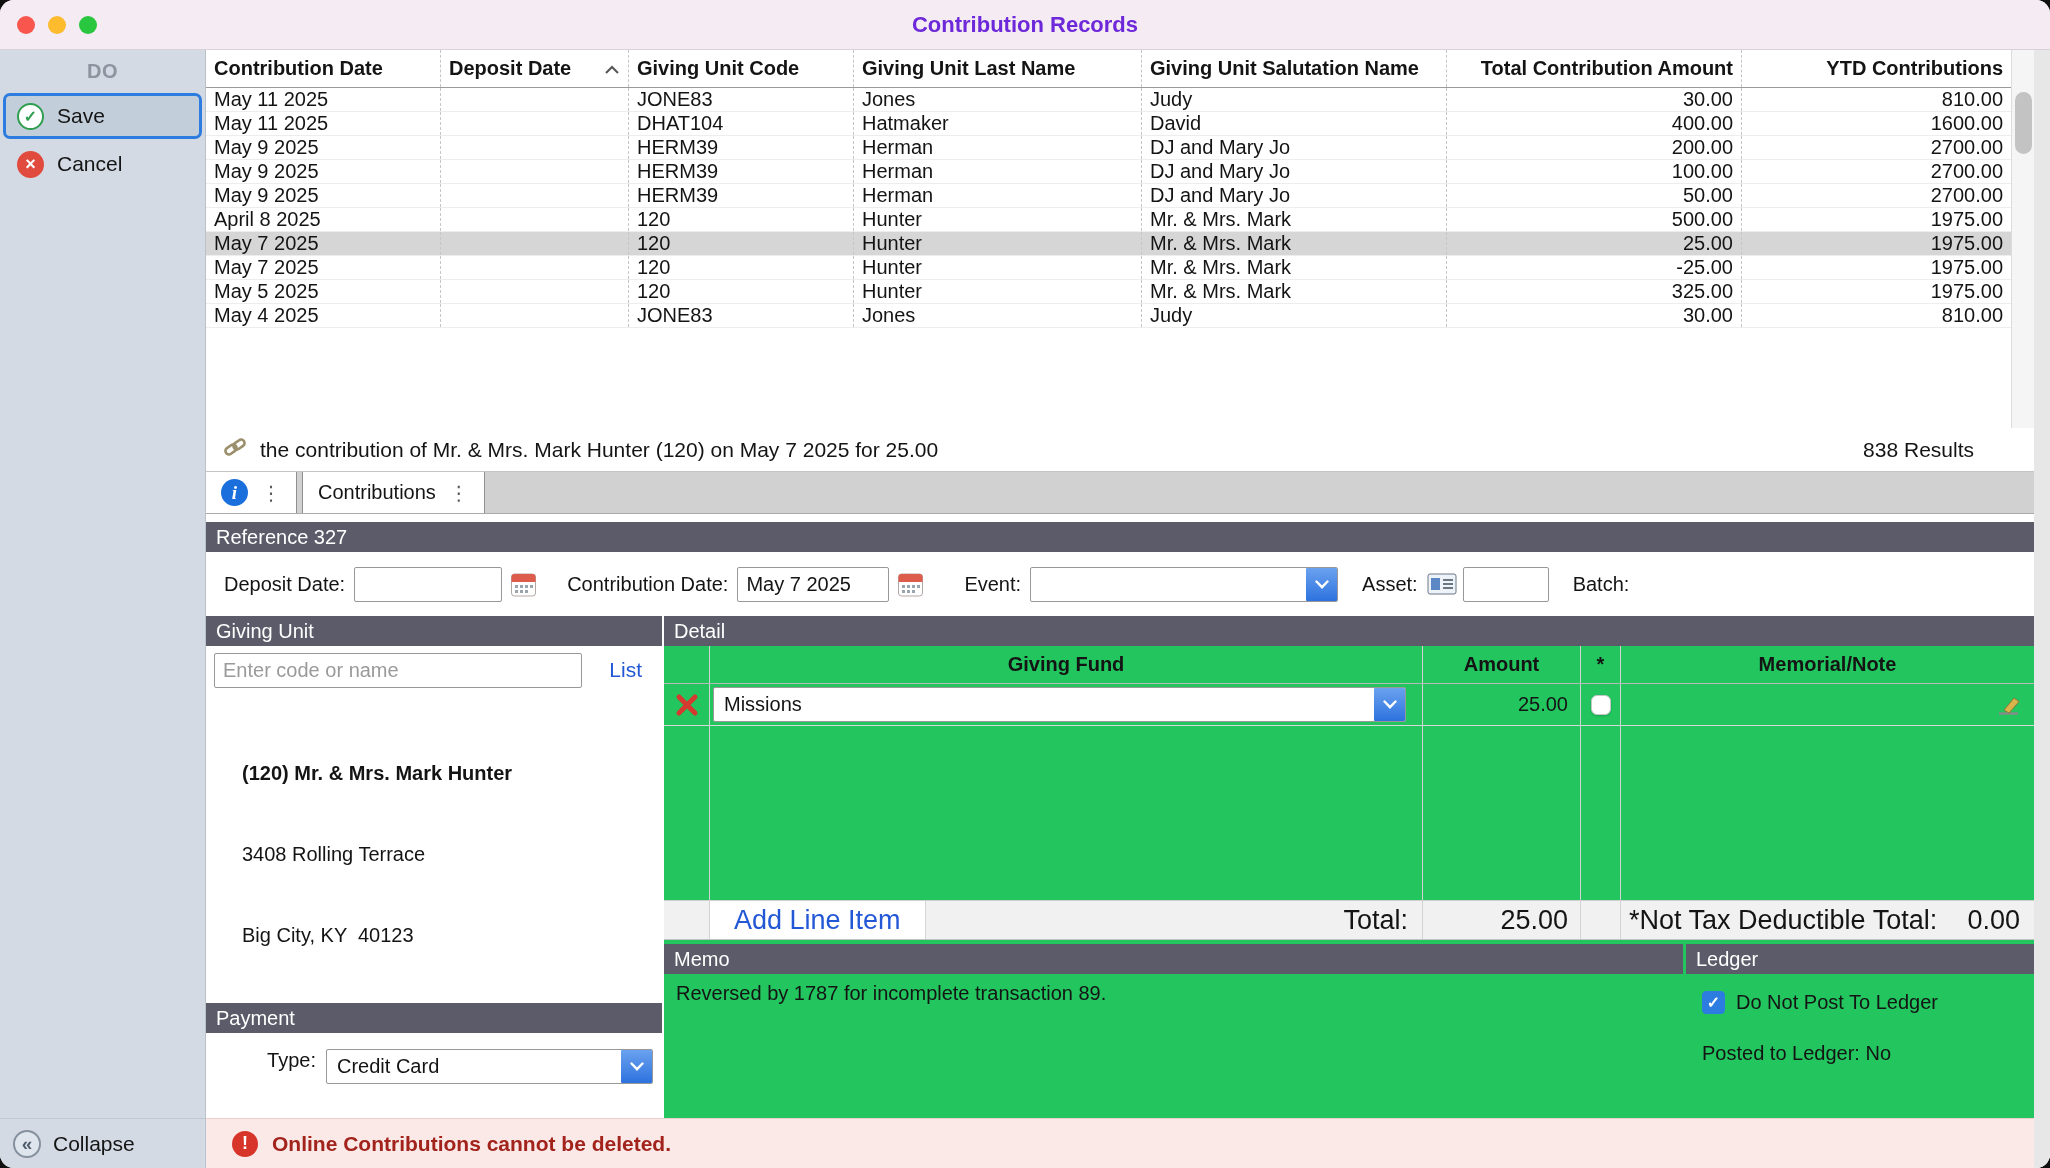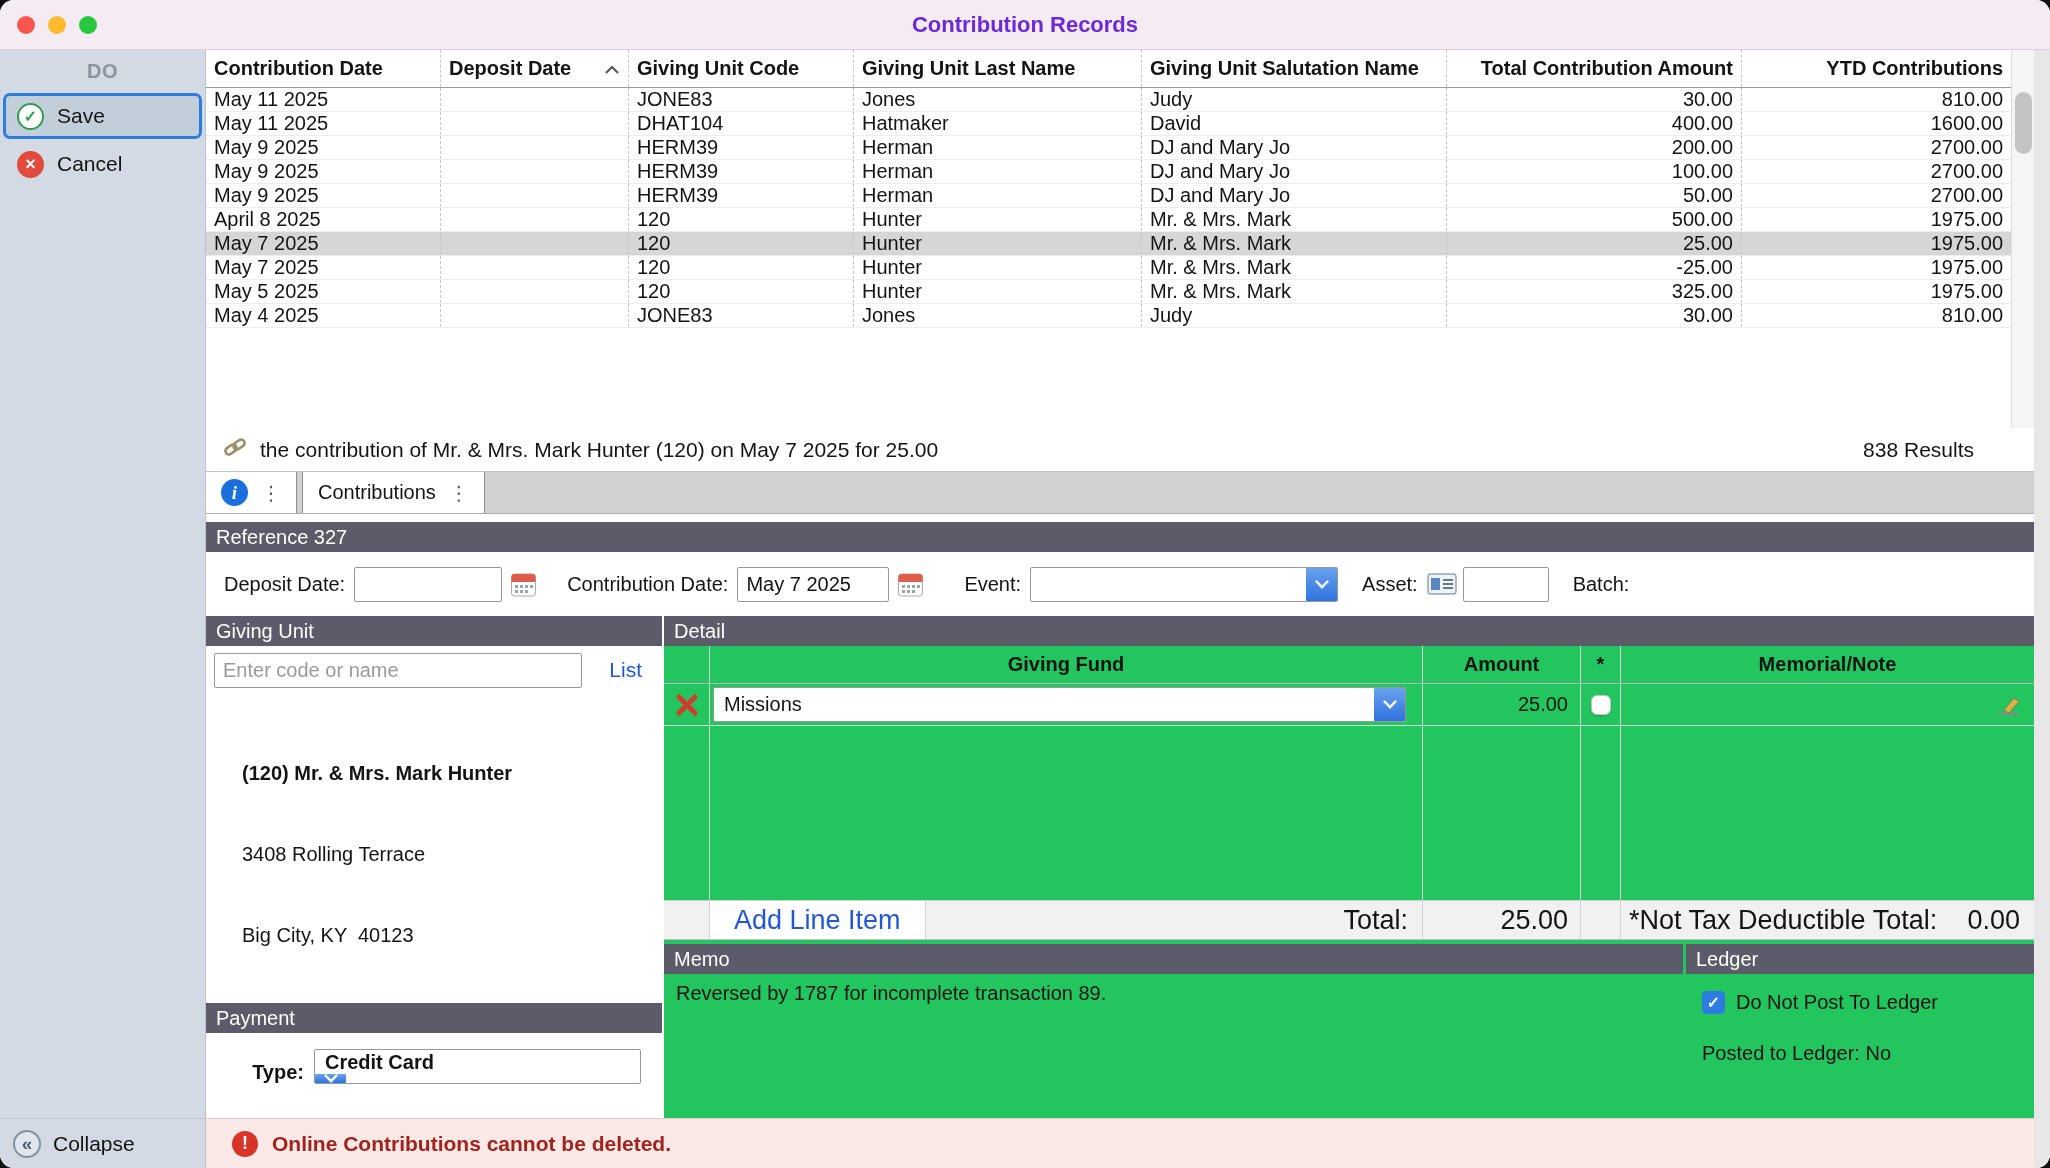--- a/index.html
+++ b/index.html
@@ -79,23 +79,23 @@
   .panels { flex:1; display:flex; min-height:0; min-width:0; }
   .left-col { flex:0 0 456px; margin-right:2px; display:flex; flex-direction:column; background:#fff; }
   .left-col .dark-bar, .detail-col .dark-bar { flex:0 0 30px; }
   .gu-search { flex:0 0 48px; display:flex; align-items:center; padding:0 8px; }
   .gu-search input { width:368px; }
   .link { color:#2257d6; cursor:default; }
   .list-link { margin-left:auto; margin-right:12px; font-size:21px; }
   .gu-address { flex:0 0 149px; padding:12px 0 0 36px; line-height:27px; white-space:pre; }
   .gu-name { font-weight:700; }
   .payment-body { flex:0 0 144px; }
-  .pay-row { margin-top:16px; display:flex; align-items:flex-end; padding-left:8px;font-weight:bold; }
+  .pay-row { margin-top:16px; display:flex; align-items:flex-start; padding-left:20px; }
   .pay-row label { width:90px; text-align:right; margin-right:10px; }
-  .pay-dd { width:327px;flex-direction:column; }
+  .pay-dd { width:327px; }
 
   
   .detail-col { flex:1; display:flex; flex-direction:column; min-width:0; background:#22c55e; }
   .dgrid { display:grid; grid-template-columns:46px 1fr 158px 40px 413px; min-width:0; }
   .dgrid > div { border-right:1px solid #d2d2d2; min-width:0; }
   .dgrid > div:last-child { border-right:none; }
   .dhead { flex:0 0 38px; border-bottom:1px solid #b9b9b9; font-weight:700; }
   .dhead > div { display:flex; align-items:center; justify-content:center; }
   .li-row { flex:0 0 42px; border-bottom:1px solid #d9d9d9; }
   .li-row > div { display:flex; align-items:center; }

